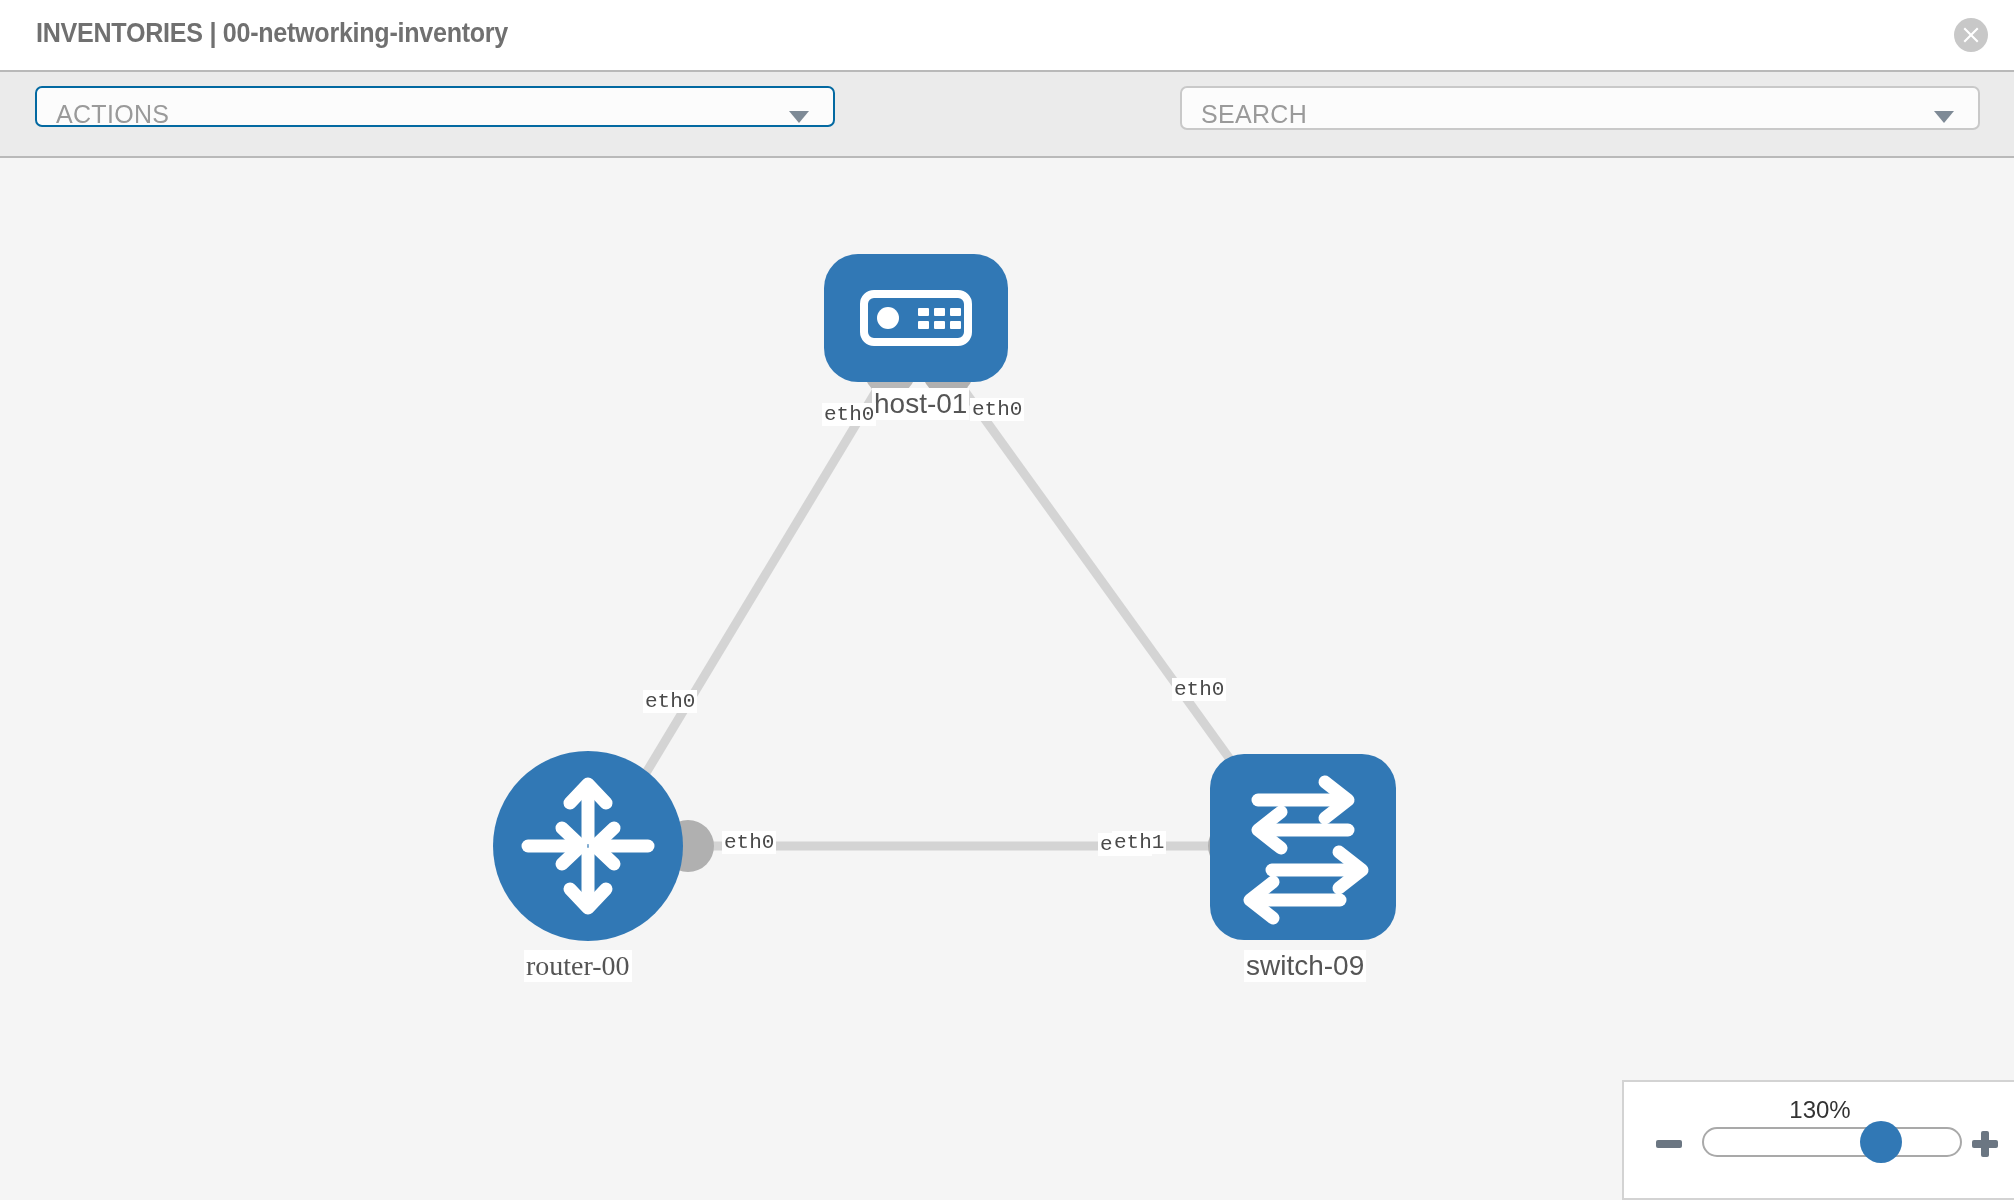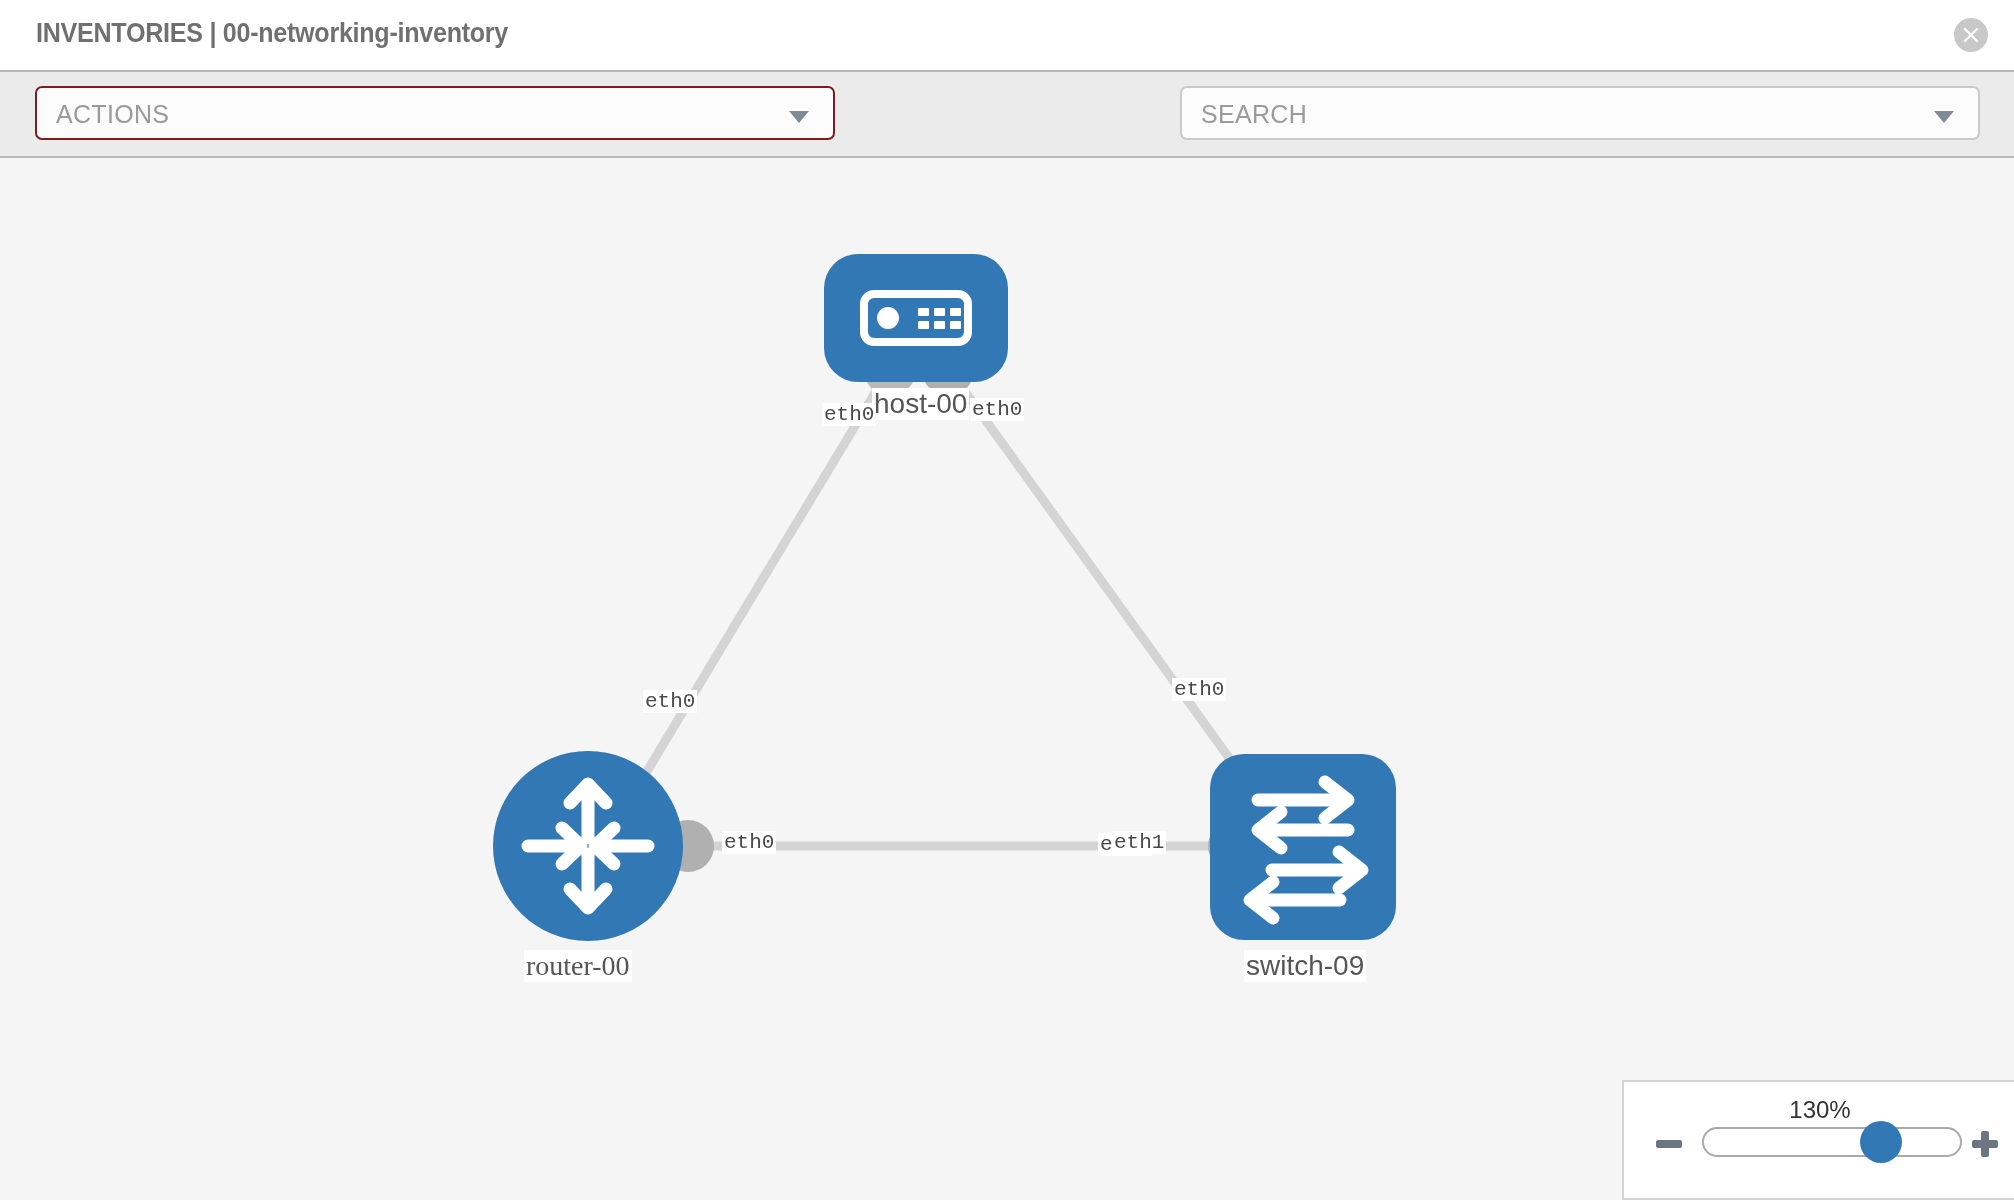--- a/index.html
+++ b/index.html
@@ -59,23 +59,23 @@
     background: #ebebeb;
     border-top: 2px solid #b9b9b9;
     border-bottom: 2px solid #b9b9b9;
     box-sizing: border-box;
   }
   #actions-select {
     position: absolute;
     left: 35px;
     top: 14px;
     width: 800px;
-    height: 54px;
+    height: 41px;
     background: #fcfcfc;
-    border: 2px solid #7f1d1d;
+    border: 2px solid #0369a1;
     border-radius: 7px;
     box-sizing: border-box;
     cursor: pointer;
     text-align: center;
   }
   #actions-label {
     position: absolute;
     left: 19px;
     top: 12px;
     font-size: 25px;
@@ -101,21 +101,21 @@
     position: absolute;
     left: 1110px;
     top: 93px;
     cursor: pointer;
   }
   #search-select {
     position: absolute;
     left: 1180px;
     top: 14px;
     width: 800px;
-    height: 54px;
+    height: 44px;
     background: #fcfcfc;
     border: 2px solid #c9c9c9;
     border-radius: 7px;
     box-sizing: border-box;
     cursor: text;
   }
   #search-label {
     position: absolute;
     left: 19px;
     top: 12px;
@@ -331,21 +331,21 @@
 
         <line x1="1272" y1="712" x2="1356" y2="712"></line>
         <polyline points="1339,694 1362,712 1339,730"></polyline>
 
         <line x1="1340" y1="742" x2="1256" y2="742"></line>
         <polyline points="1273,724 1250,742 1273,760"></polyline>
       </g>
     </g>
   </svg>
 
-  <div class="node-label" style="left:872px; top:230px;">host-00</div>
+  <div class="node-label" style="left:872px; top:230px;">host-01</div>
   <div class="node-label" style="left:524px; top:792px;font-family:Liberation Serif, serif;">router-00</div>
   <div class="node-label" style="left:1244px; top:792px;">switch-09</div>
 
   <div class="iface-label" style="left:822px; top:245px;">eth0</div>
   <div class="iface-label" style="left:970px; top:240px;">eth0</div>
   <div class="iface-label" style="left:643px; top:532px;">eth0</div>
   <div class="iface-label" style="left:1172px; top:520px;">eth0</div>
   <div class="iface-label" style="left:722px; top:673px;">eth0</div>
   <div class="iface-label" style="left:1098px; top:675px;">eth1</div>
   <div class="iface-label" style="left:1112px; top:673px;">eth1</div>

